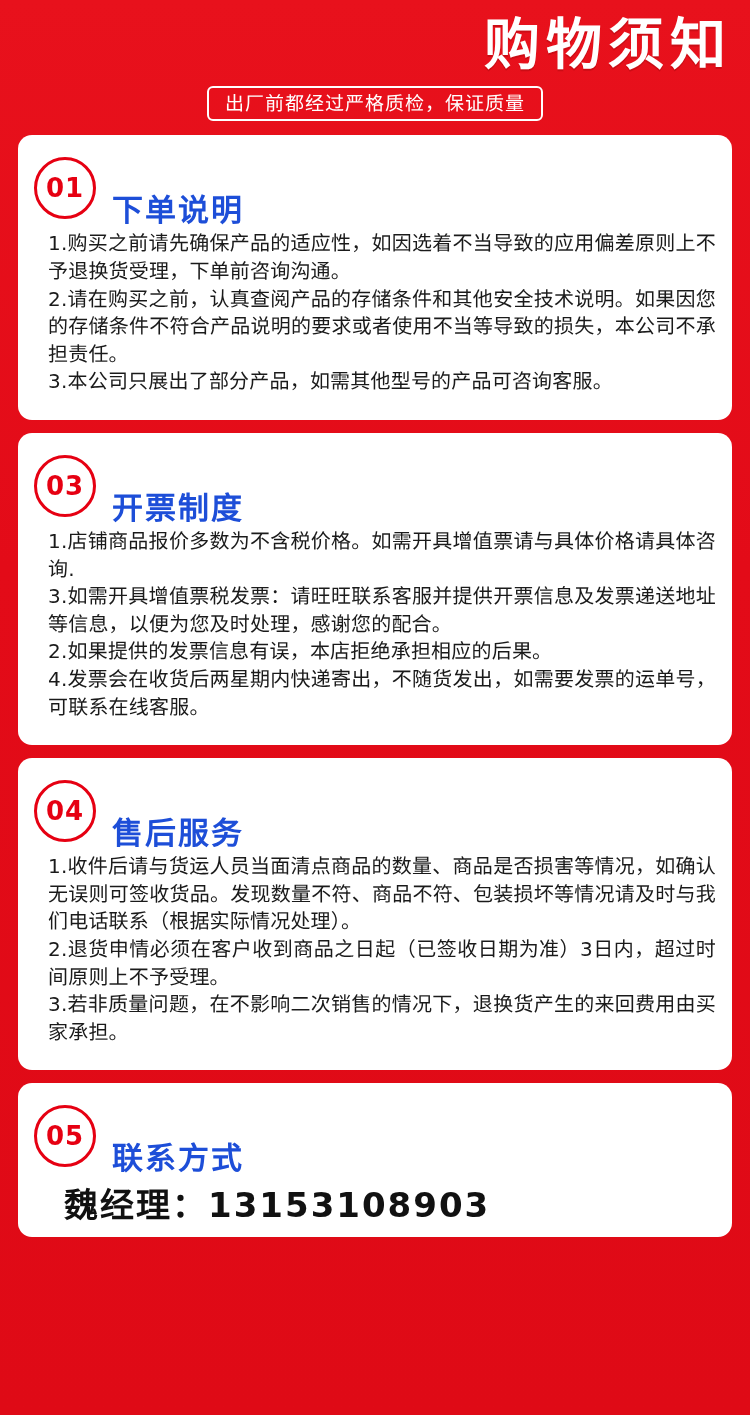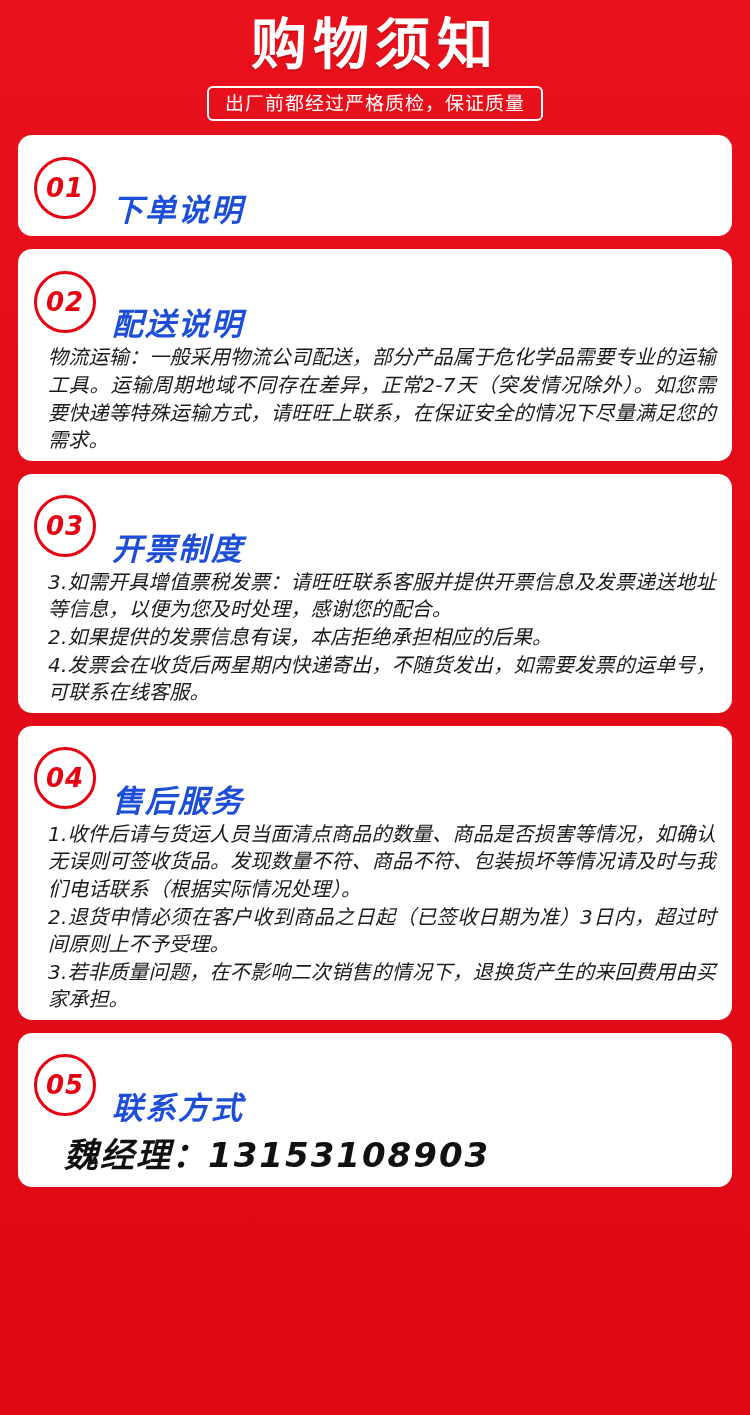--- a/index.html
+++ b/index.html
@@ -18,21 +18,21 @@
     width: 750px;
     height: 1415px;
     background: linear-gradient(180deg, #e8111c 0%, #e30b18 40%, #df0a16 100%);
     box-sizing: border-box;
     padding: 0 18px;
   }
 
   
   .header {
     padding-top: 14px;
-    text-align: center;
+    text-align: right;
   }
   .header-title {
     font-size: 56px;
     line-height: 1.1;
     font-weight: bold;
     color: #ffffff;
     letter-spacing: 6px;
     text-shadow: 0 2px 0 rgba(120,0,0,0.25);
     font-family: "DejaVu Sans", "Liberation Sans", sans-serif;
   }
@@ -55,23 +55,22 @@
 
   
   .sections {
     margin-top: 14px;
   }
   .card {
     position: relative;
     background: #ffffff;
     border-radius: 14px;
     margin-bottom: 13px;
-    padding: 14px 16px 6px 16px;
+    padding: 14px 16px 24px 16px;
     box-sizing: border-box;
-    font-style: italic;
   }
   .card-head {
     display: flex;
     align-items: center;
     margin-bottom: 4px;
   }
   .badge {
     width: 56px;
     height: 56px;
     border-radius: 50%;
@@ -134,38 +133,35 @@
     </div>
   </div>
 
   <div class="sections">
 
     <div class="card">
       <div class="card-head">
         <div class="badge">01</div>
         <div class="card-title">下单说明</div>
       </div>
+      <div class="card-body">
+        <div class="para">1.购买之前请先确保产品的适应性，如因选着不当导致的应用偏差原则上不予退换货受理，下单前咨询沟通。</div>
+        <div class="para">2.请在购买之前，认真查阅产品的存储条件和其他安全技术说明。如果因您的存储条件不符合产品说明的要求或者使用不当等导致的损失，本公司不承担责任。</div>
+        <div class="para">3.本公司只展出了部分产品，如需其他型号的产品可咨询客服。</div>
+      </div>
     </div>
 
-    <div class="card">
-      <div class="card-head">
-        <div class="badge">02</div>
-        <div class="card-title">配送说明</div>
-      </div>
-      <div class="card-body">
-        <div class="para">物流运输：一般采用物流公司配送，部分产品属于危化学品需要专业的运输工具。运输周期地域不同存在差异，正常2-7天（突发情况除外）。如您需要快递等特殊运输方式，请旺旺上联系，在保证安全的情况下尽量满足您的需求。</div>
-      </div>
-    </div>
 
     <div class="card">
       <div class="card-head">
         <div class="badge">03</div>
         <div class="card-title">开票制度</div>
       </div>
       <div class="card-body">
+        <div class="para">1.店铺商品报价多数为不含税价格。如需开具增值票请与具体价格请具体咨询.</div>
         <div class="para">3.如需开具增值票税发票：请旺旺联系客服并提供开票信息及发票递送地址等信息，以便为您及时处理，感谢您的配合。</div>
         <div class="para">2.如果提供的发票信息有误，本店拒绝承担相应的后果。</div>
         <div class="para">4.发票会在收货后两星期内快递寄出，不随货发出，如需要发票的运单号，可联系在线客服。</div>
       </div>
     </div>
 
     <div class="card">
       <div class="card-head">
         <div class="badge">04</div>
         <div class="card-title">售后服务</div>

